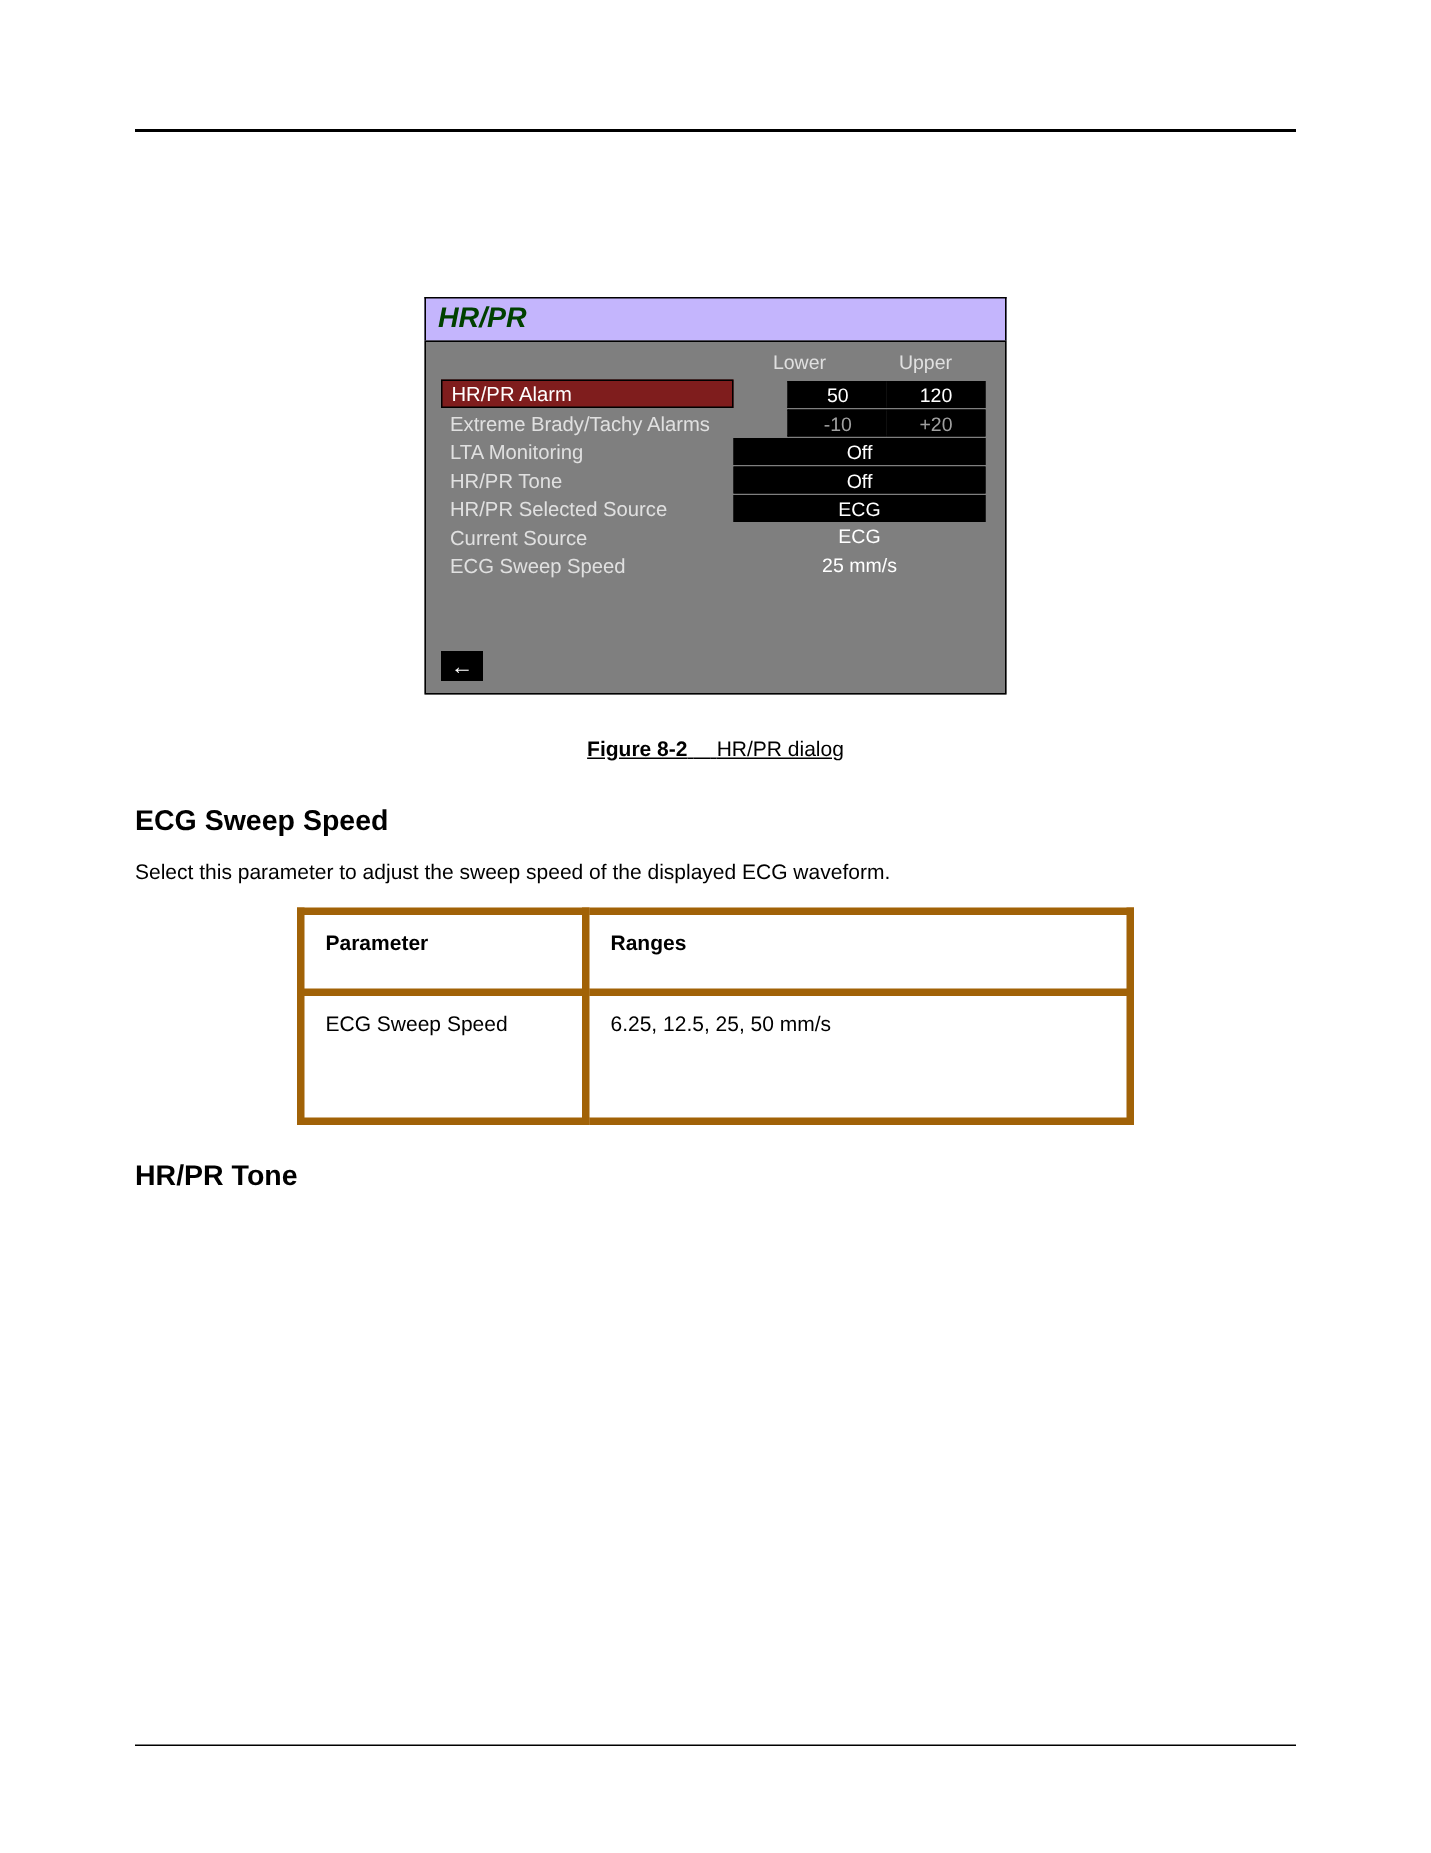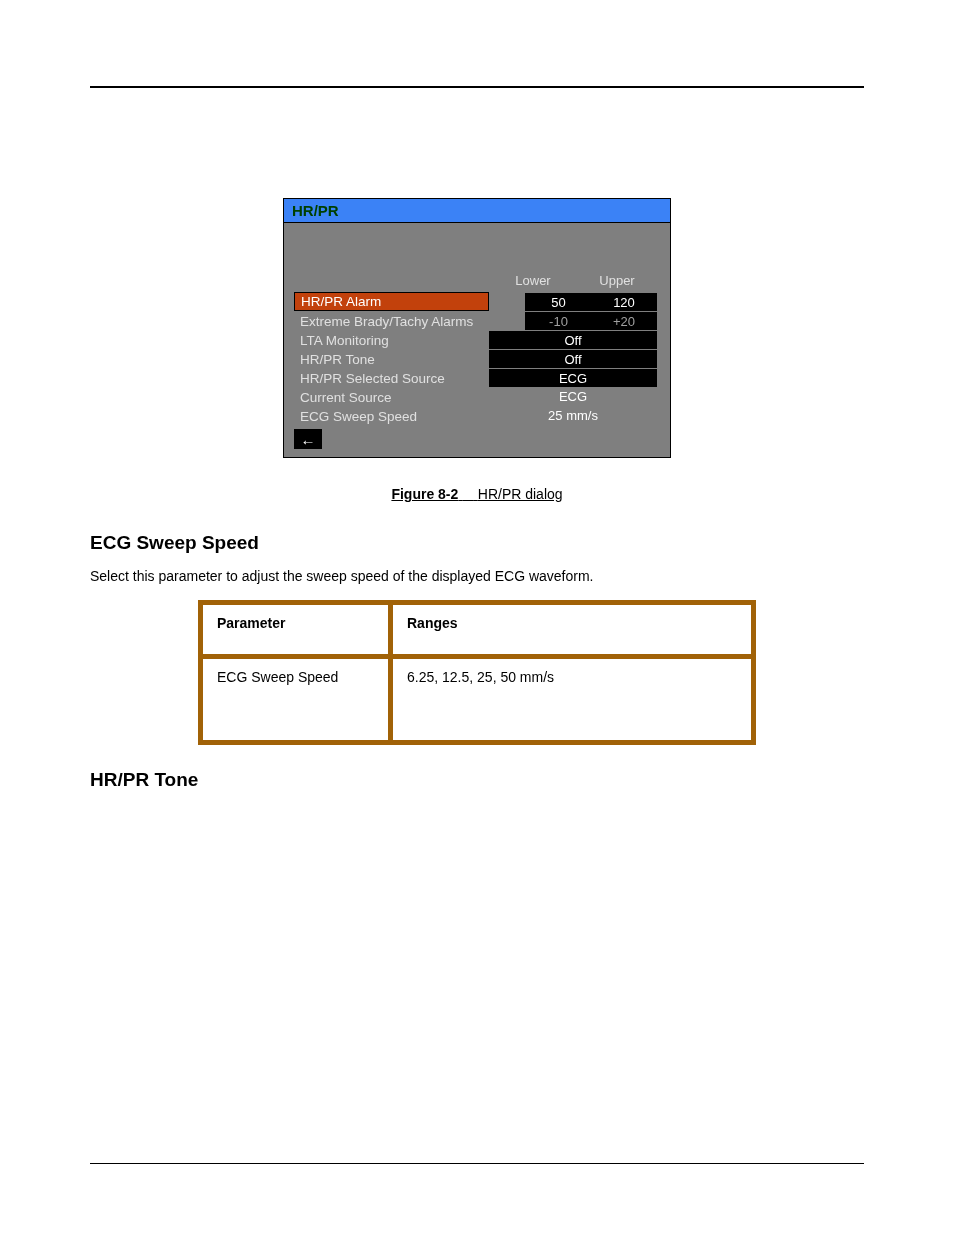--- a/index.html
+++ b/index.html
@@ -36,58 +36,58 @@
     text-align: center;
   }
   .dialog {
     display: inline-block;
     width: 388px;
     background: #7f7f7f;
     text-align: left;
     vertical-align: top;
   }
   .dialog-title {
-    background: #3b82f6;
+    background: #c4b5fd;
     color: #004000;
-    font-size: 15px;
+    font-size: 19px;
     font-weight: bold;
     padding: 3px 8px;
     border: 1px solid #000;
     border-bottom: none;
+    font-style: italic;
   }
   .dialog-body {
     padding: 6px 10px 8px 10px;
     border: 1px solid #000;
     position: relative;
     min-height: 236px;
   }
   .col-headers {
     display: flex;
     color: #e0e0e0;
     font-size: 13px;
     margin-left: 195px;
     margin-bottom: 4px;
-    margin-top: 44px;
   }
   .col-headers .lh { width: 88px; text-align: center; }
   .col-headers .uh { width: 80px; text-align: center; }
   .row {
     display: flex;
     align-items: center;
     margin-bottom: 1px;
     font-size: 13.5px;
   }
   .row-label {
     width: 195px;
     color: #fff;
     padding: 1px 6px 1px 6px;
     white-space: nowrap;
   }
   .row-label.selected {
-    background: #c2410c;
+    background: #7f1d1d;
     border: 1px solid #000;
     color: #fff;
   }
   .row-label.dim {
     color: #e0e0e0;
   }
   .value-box {
     border: 1px solid #000;
     background: #000;
     color: #fff;

